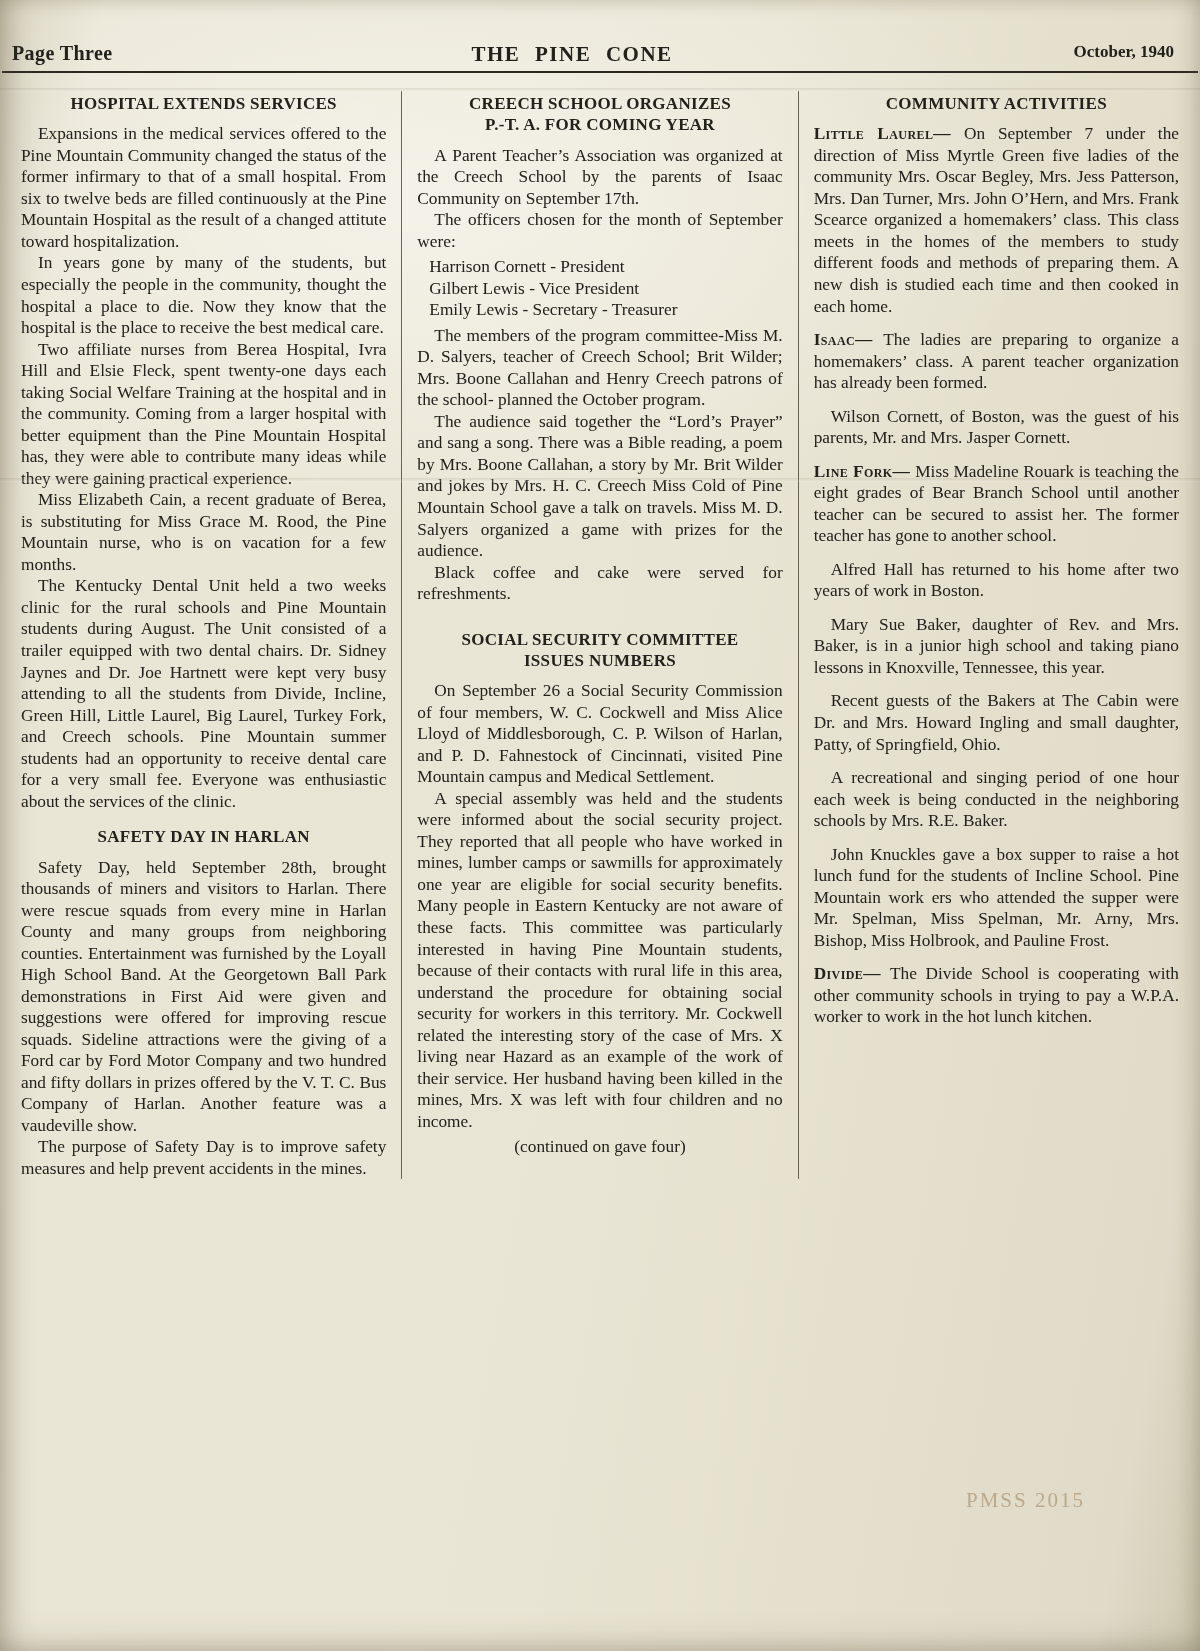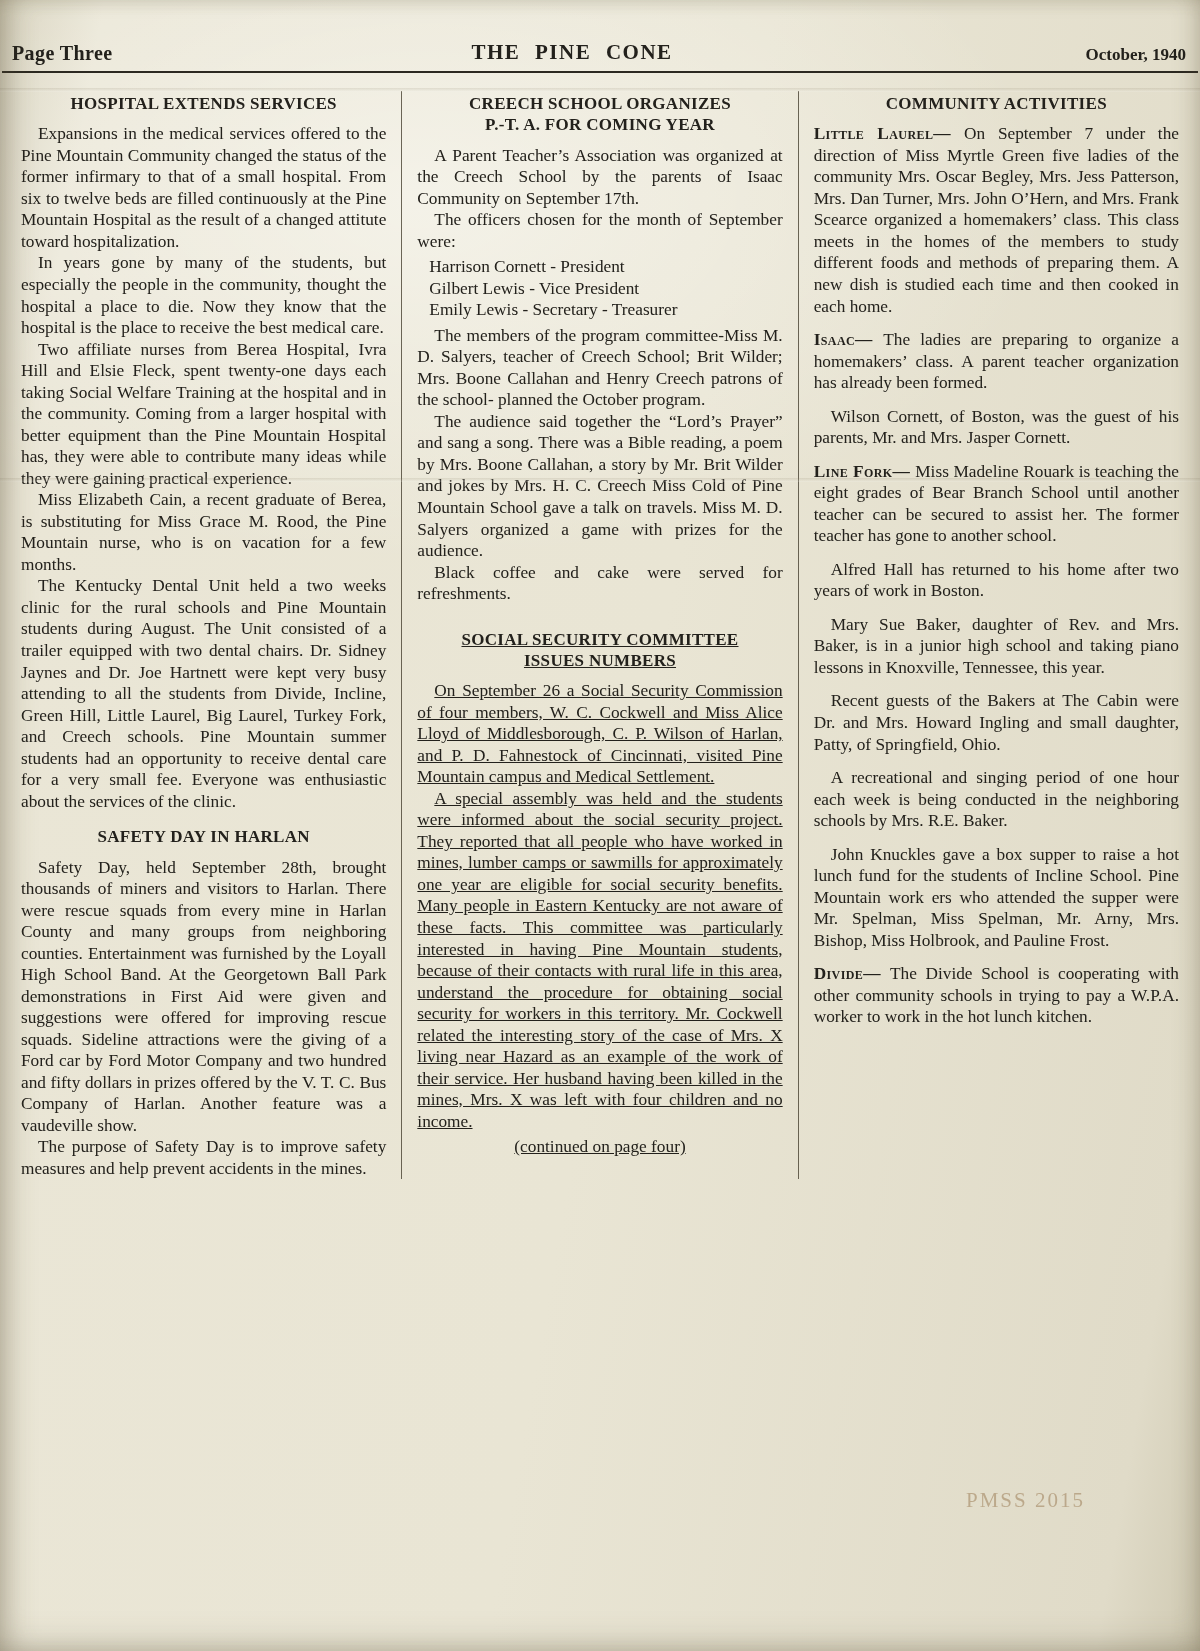--- a/index.html
+++ b/index.html
@@ -18,30 +18,30 @@
       linear-gradient(100deg,#d6d1bc 0%,#eae6d6 7%,#e9e5d4 52%,#e0dbc8 93%,#cfc9b2 100%);
   }
   .page::after{
     content:"";position:absolute;inset:0;pointer-events:none;
     box-shadow:
       inset 20px 0 30px -14px rgba(92,82,56,.38),
       inset -16px 0 26px -14px rgba(92,82,56,.30),
       inset 0 -20px 34px -16px rgba(92,82,56,.28),
       inset 0 10px 18px -12px rgba(140,128,94,.18);
   }
-  .header{position:relative;display:flex;justify-content:space-between;align-items:flex-end;padding:42px 14px 6px 12px;}
+  .header{position:relative;display:flex;justify-content:space-between;align-items:flex-start;padding:42px 26px 6px 12px;}
   .page-label{font-weight:bold;font-size:20px;letter-spacing:.4px;}
   .masthead{position:absolute;left:0;right:56px;text-align:center;font-weight:bold;font-size:21px;letter-spacing:1.5px;word-spacing:8px;}
   .date{font-weight:bold;font-size:17px;}
   .header-rule{height:2px;background:#2c2921;margin:0 2px;}
   .columns{display:flex;align-items:stretch;padding:16px 6px 0 6px;}
   .column{flex:1 1 0;padding:0 15px;min-width:0;}
   .col-rule{width:1px;background:rgba(60,54,38,.75);margin-top:2px;}
   .section + .section{margin-top:14px;}
-  .column-2 .section + .section{margin-top:24px;text-decoration:underline;}
+  .column-2 .section + .section{margin-top:24px;}
   .headline{
     font-size:17px;line-height:1.25;font-weight:bold;text-align:center;
     margin:4px 0 9px;white-space:pre-line;letter-spacing:.3px;
   }
   .para{
     font-size:17.3px;line-height:1.245;text-align:justify;
     margin:0;text-indent:17px;hyphens:auto;
   }
   .para.has-lead{text-indent:0;}
   .lead{font-variant:small-caps;font-weight:bold;letter-spacing:.4px;}
@@ -99,21 +99,21 @@
           </div>
           <p class="para">The members of the program committee-Miss M. D. Salyers, teacher of Creech School; Brit Wilder; Mrs. Boone Callahan and Henry Creech patrons of the school- planned the October program.</p>
           <p class="para">The audience said together the “Lord’s Prayer” and sang a song. There was a Bible reading, a poem by Mrs. Boone Callahan, a story by Mr. Brit Wilder and jokes by Mrs. H. C. Creech Miss Cold of Pine Mountain School gave a talk on travels. Miss M. D. Salyers organized a game with prizes for the audience.</p>
           <p class="para">Black coffee and cake were served for refreshments.</p>
         </section>
         <section class="section">
           <h2 class="headline">SOCIAL SECURITY COMMITTEE
 ISSUES NUMBERS</h2>
           <p class="para">On September 26 a Social Security Commission of four members, W. C. Cockwell and Miss Alice Lloyd of Middlesborough, C. P. Wilson of Harlan, and P. D. Fahnestock of Cincinnati, visited Pine Mountain campus and Medical Settlement.</p>
           <p class="para">A special assembly was held and the students were informed about the social security project. They reported that all people who have worked in mines, lumber camps or sawmills for approximately one year are eligible for social security benefits. Many people in Eastern Kentucky are not aware of these facts. This committee was particularly interested in having Pine Mountain students, because of their contacts with rural life in this area, understand the procedure for obtaining social security for workers in this territory. Mr. Cockwell related the interesting story of the case of Mrs. X living near Hazard as an example of the work of their service. Her husband having been killed in the mines, Mrs. X was left with four children and no income.</p>
-          <p class="note">(continued on page four)</p>
+          <p class="note">(continued on gave four)</p>
         </section>
       </div>
       <div class="col-rule"></div>
       <div class="column column-3">
         <section class="section">
           <h2 class="headline">COMMUNITY ACTIVITIES</h2>
           <p class="para has-lead"><span class="lead">Little Laurel— </span>On September 7 under the direction of Miss Myrtle Green five ladies of the community Mrs. Oscar Begley, Mrs. Jess Patterson, Mrs. Dan Turner, Mrs. John O’Hern, and Mrs. Frank Scearce organized a homemakers’ class. This class meets in the homes of the members to study different foods and methods of preparing them. A new dish is studied each time and then cooked in each home.</p>
           <p class="para has-lead"><span class="lead">Isaac— </span>The ladies are preparing to organize a homemakers’ class. A parent teacher organization has already been formed.</p>
           <p class="para">Wilson Cornett, of Boston, was the guest of his parents, Mr. and Mrs. Jasper Cornett.</p>
           <p class="para has-lead"><span class="lead">Line Fork— </span>Miss Madeline Rouark is teaching the eight grades of Bear Branch School until another teacher can be secured to assist her. The former teacher has gone to another school.</p>

